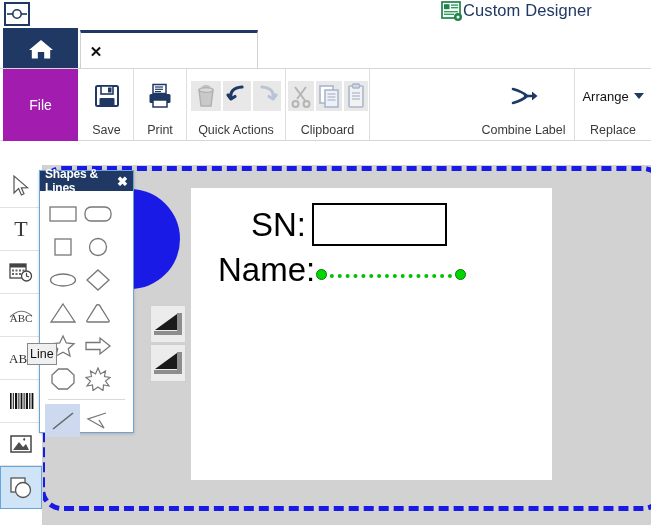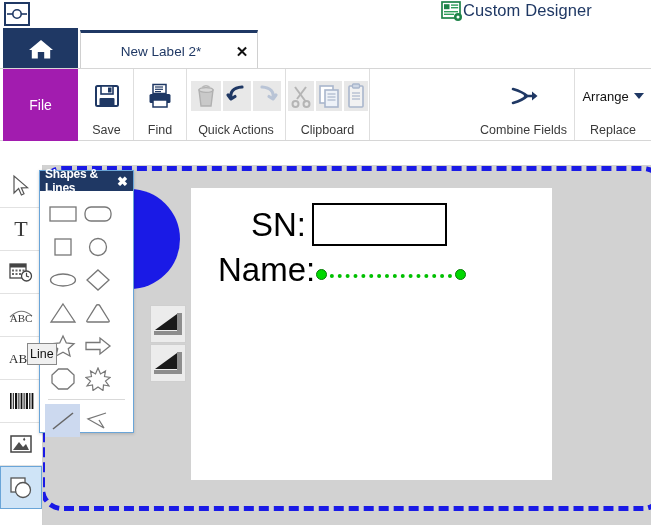--- a/index.html
+++ b/index.html
@@ -218,21 +218,20 @@
   </div>
 </div>
 
 <div id="tabstrip">
   <div id="home-tab">
     <svg width="28" height="24" viewBox="0 0 28 24">
       <path d="M14 3 L26 13 L23.2 13 L23.2 21.5 L17.2 21.5 L17.2 15 L10.8 15 L10.8 21.5 L4.8 21.5 L4.8 13 L2 13 Z" fill="#ffffff"></path>
     </svg>
   </div>
   <div id="doc-tab">
-    <span id="doc-tab-label">New Label 2*</span>
     <span id="doc-tab-close">✕</span>
   </div>
 </div>
 
 <div id="ribbon">
   <div id="file-btn">File</div>
 
   <div class="rgroup" style="left:80px;width:54px;">
     <div class="gicons">
       <span class="ricon">
@@ -253,21 +252,21 @@
         <svg width="30" height="30" viewBox="0 0 30 30">
           <rect x="8" y="3.5" width="13" height="9" fill="#ffffff" stroke="#1f3864" stroke-width="1.5"></rect>
           <line x1="10" y1="6" x2="18" y2="6" stroke="#1f3864" stroke-width="1.2"></line>
           <line x1="10" y1="8.3" x2="18" y2="8.3" stroke="#1f3864" stroke-width="1.2"></line>
           <line x1="10" y1="10.6" x2="16" y2="10.6" stroke="#1f3864" stroke-width="1.2"></line>
           <rect x="4.5" y="13" width="21" height="9" rx="1.5" fill="#1f3864"></rect>
           <rect x="8" y="19" width="14" height="7" fill="#ffffff" stroke="#1f3864" stroke-width="1.5"></rect>
         </svg>
       </span>
     </div>
-    <div class="glabel">Find</div>
+    <div class="glabel">Print</div>
   </div>
 
   <div class="rgroup" style="left:187px;width:99px;">
     <div class="gicons dim" style="background:transparent;">
       <span class="ricon dim">
         <svg width="30" height="30" viewBox="0 0 30 30">
           <path d="M8 9 L22 9 L20 25 L10 25 Z" fill="#c9c9c9" stroke="#b0b0b0" stroke-width="1.4"></path>
           <ellipse cx="15" cy="9" rx="7" ry="2.4" fill="#d9d9d9" stroke="#b0b0b0" stroke-width="1.3"></ellipse>
           <path d="M11 6.5 Q15 3 19 6.5" fill="none" stroke="#b8b8b8" stroke-width="1.5"></path>
         </svg>
@@ -322,21 +321,21 @@
   <div class="rgroup" style="left:473px;width:102px;">
     <div class="gicons">
       <span class="ricon">
         <svg width="38" height="26" viewBox="0 0 38 26">
           <path d="M8 6 Q18 9 22 13 Q18 17 8 20" fill="none" stroke="#1f3864" stroke-width="2.6" stroke-linecap="round"></path>
           <line x1="20" y1="13" x2="30" y2="13" stroke="#1f3864" stroke-width="2.6" stroke-linecap="round"></line>
           <path d="M27 8.5 L32.5 13 L27 17.5 Z" fill="#1f3864"></path>
         </svg>
       </span>
     </div>
-    <div class="glabel">Combine Fields</div>
+    <div class="glabel">Combine Label</div>
   </div>
 
   <div class="rgroup" style="left:575px;width:76px;border-right:none;">
     <div class="gicons">
       <span class="ricon" style="gap:5px;">
         <span style="font-size:13px;color:#111;">Arrange</span>
         <svg width="10" height="7" viewBox="0 0 10 7">
           <path d="M0 0 L10 0 L5 6 Z" fill="#1f3864"></path>
         </svg>
       </span>

